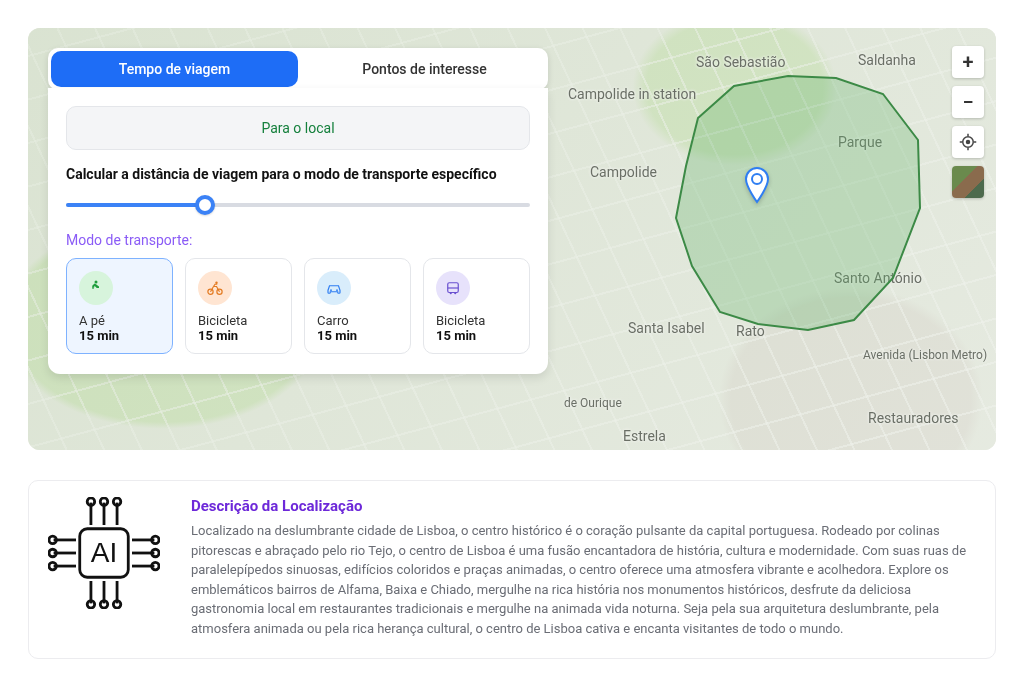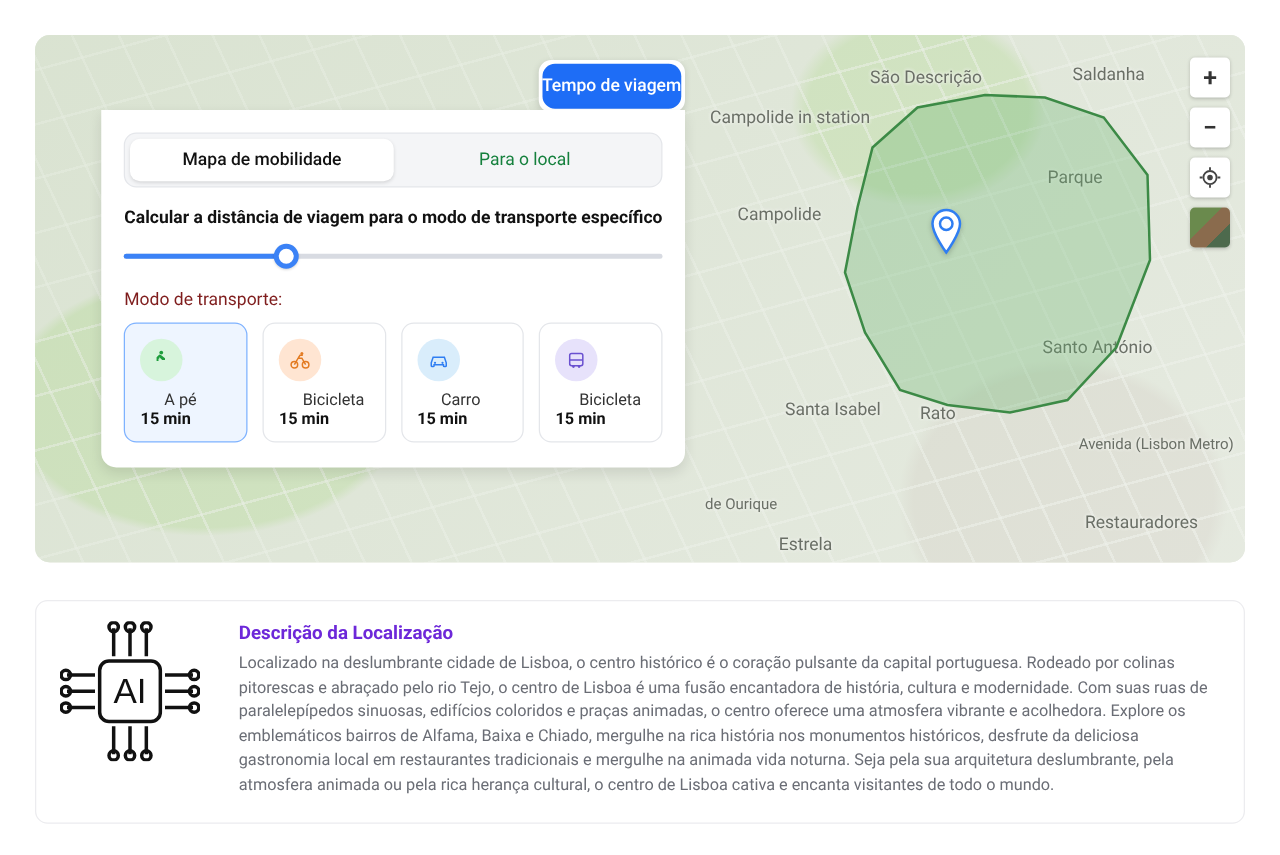--- a/index.html
+++ b/index.html
@@ -73,21 +73,21 @@
   .mc-btn.layer {
     overflow: hidden; padding: 0;
     background: linear-gradient(135deg,#6a8a4d 0 40%, #8a6b4d 40% 70%, #4d6a4d 70%);
   }
   .mc-btn svg { width: 18px; height: 18px; }
 
   .panel {
     position: absolute;
     left: 20px; top: 20px;
     width: 500px;
-    display: flex; flex-direction: column; align-items: flex-end;
+    display: flex; flex-direction: column;
   }
   .tabs-primary {
     display: flex;
     background: #fff;
     border-radius: 10px;
     box-shadow: 0 2px 6px rgba(0,0,0,.12);
     overflow: hidden;
     height: 42px;
   }
   .tabs-primary .tab {
@@ -147,42 +147,42 @@
   .slider .fill {
     position: absolute; left: 0; top: 7px; height: 4px;
     background: #3b82f6; border-radius: 4px; width: 30%;
   }
   .slider .thumb {
     position: absolute; top: -1px; left: 30%; transform: translateX(-50%);
     width: 20px; height: 20px; border-radius: 50%;
     background: #fff; border: 4px solid #3b82f6;
     box-shadow: 0 1px 2px rgba(0,0,0,.15);
   }
-  .mode-label { font-size: 14px; color: #7f1d1d; margin-bottom: 10px; }
+  .mode-label { font-size: 14px; color: #8b5cf6; margin-bottom: 10px; }
   .modes { display: flex; gap: 12px; }
   .mode {
     flex: 1;
     border: 1px solid #e4e6ea;
     border-radius: 10px;
     padding: 12px 12px 10px;
     cursor: pointer;
     min-width: 0;
   }
   .mode.active { border-color: #7eb2ff; background: #eef5ff; }
   .mode .ic {
     width: 34px; height: 34px; border-radius: 50%;
     display: flex; align-items: center; justify-content: center;
     margin-bottom: 8px;
   }
   .mode .ic svg { width: 18px; height: 18px; }
   .mode.walk .ic { background: #d7f4dc; }
   .mode.bike .ic { background: #ffe5d2; }
   .mode.car  .ic { background: #d9edfb; }
   .mode.bus  .ic { background: #e7e2fb; }
-  .mode .ttl { font-size: 13px; color: #333; margin-left: 19px; }
+  .mode .ttl { font-size: 13px; color: #333; }
   .mode .val { font-size: 13px; font-weight: 700; color: #111; }
 
   .ai-box {
     margin-top: 30px;
     width: 100%;
     border: 1px solid #ececef;
     border-radius: 10px;
     padding: 16px 22px 20px 18px;
     display: flex; gap: 30px;
     align-items: flex-start;
@@ -195,21 +195,21 @@
 </head>
 <body>
 
 <div class="card">
 
   <div class="map-area">
     <div class="map-bg"></div>
 
     <div id="place-labels">
         <span class="map-label" style="left: 540px; top: 58px;">Campolide in station</span>
-        <span class="map-label" style="left: 668px; top: 26px;">São Descrição</span>
+        <span class="map-label" style="left: 668px; top: 26px;">São Sebastião</span>
         <span class="map-label" style="left: 830px; top: 24px;">Saldanha</span>
         <span class="map-label" style="left: 810px; top: 106px;">Parque</span>
         <span class="map-label" style="left: 562px; top: 136px;">Campolide</span>
         <span class="map-label" style="left: 806px; top: 242px;">Santo António</span>
         <span class="map-label" style="left: 600px; top: 292px;">Santa Isabel</span>
         <span class="map-label" style="left: 708px; top: 295px;">Rato</span>
         <span class="map-label sm" style="left: 835px; top: 320px;">Avenida (Lisbon Metro)</span>
         <span class="map-label sm" style="left: 536px; top: 368px;">de Ourique</span>
         <span class="map-label" style="left: 595px; top: 400px;">Estrela</span>
         <span class="map-label" style="left: 840px; top: 382px;">Restauradores</span>
@@ -240,24 +240,24 @@
           <line x1="1" y1="12" x2="4" y2="12"></line>
             <line x1="20" y1="12" x2="23" y2="12"></line>
         </svg>
       </div>
       <div class="mc-btn layer"></div>
     </div>
 
     <div class="panel">
       <div class="tabs-primary">
         <div class="tab active">Tempo de viagem</div>
+        <div class="tab">Pontos de interesse</div>
       </div>
       <div class="panel-body">
         <div class="tabs-secondary">
-          <div class="tab2 active">Mapa de mobilidade</div>
           <div class="tab2">Para o local</div>
         </div>
         <div class="subtitle">Calcular a distância de viagem para o modo de transporte específico</div>
 
         <div class="slider">
           <div class="track"></div>
           <div class="fill" style="width: 30%;"></div>
           <div class="thumb" style="left: 30%;"></div>
         </div>
 

